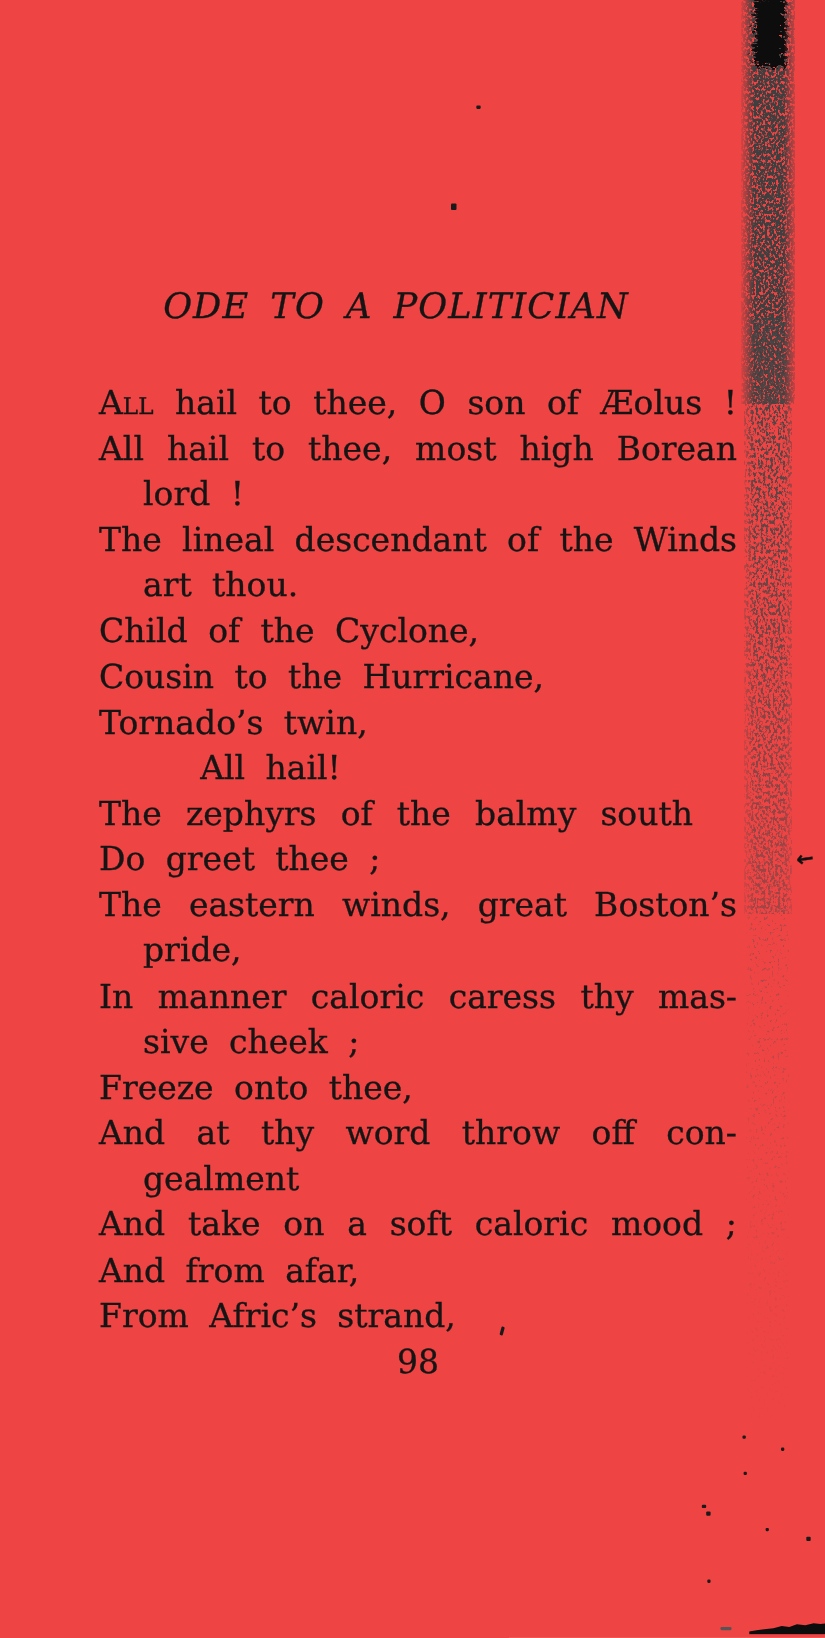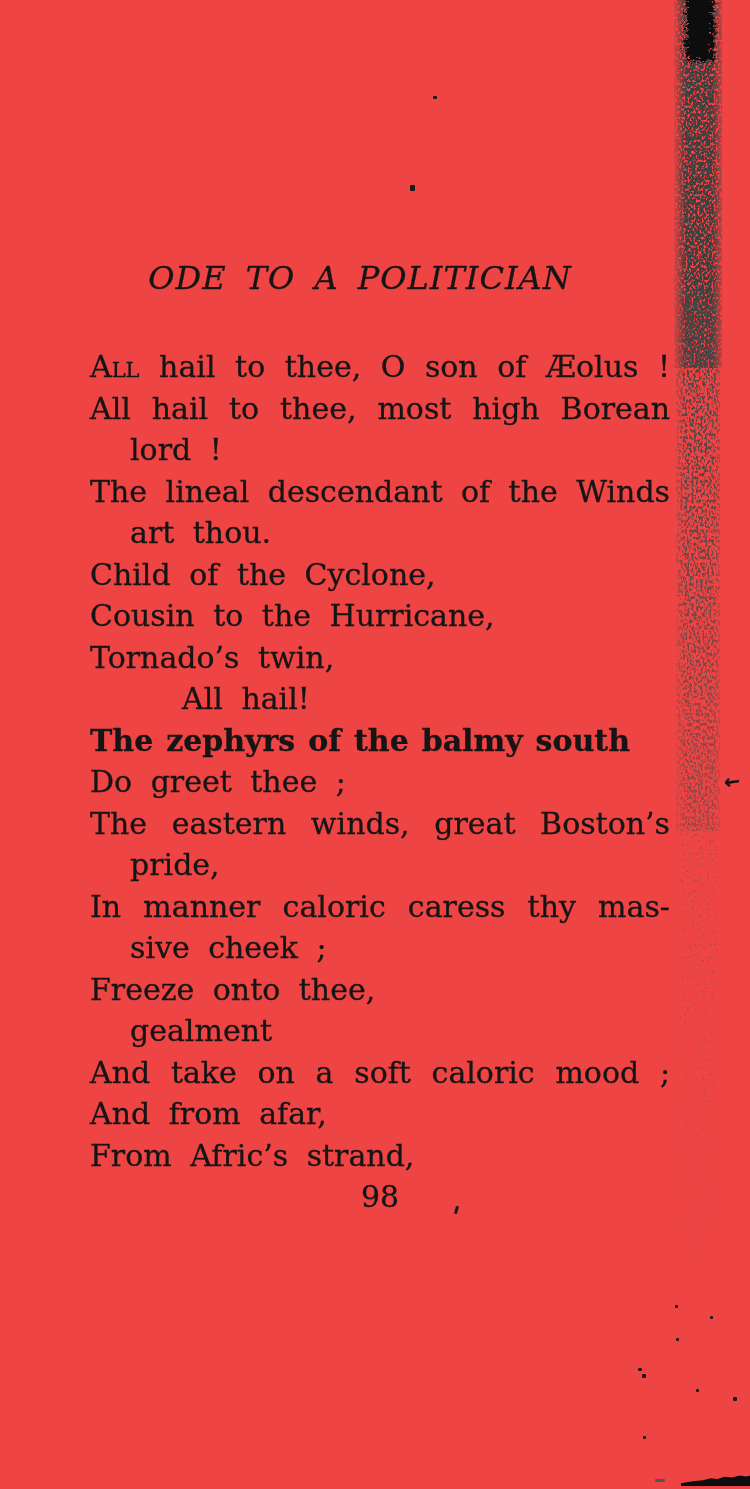--- a/index.html
+++ b/index.html
@@ -13,21 +13,21 @@
     position:absolute; top:260px; left:60px; width:600px; margin:0;
     text-align:center; font-style:italic; font-weight:normal;
     font-size:32px; line-height:36px; letter-spacing:1px; word-spacing:8px;
   }
   .poem {
     position:absolute; left:90px; top:346px; width:580px;
     font-size:30px; line-height:41.5px; word-spacing:0.30em;
   }
   .ln { margin:0; }
   .just   { text-align:justify; text-align-last:justify; word-spacing:normal; }
-  .just-s { width:540px; text-align:justify; text-align-last:justify; word-spacing:normal;font-weight:bold; }
+  .just-s { width:540px; text-align:justify; text-align-last:justify; word-spacing:normal; }
   .hang   { margin-left:40px; }
   .ind-a  { margin-left:92px; }
   .ind-b  { }
   .pagenum{ text-align:center; }
   .sc     { font-variant:small-caps; }
 
   
   .edge-fade {
     position:absolute; left:672px; top:0; width:54px; height:1330px;
     -webkit-mask-image:linear-gradient(to bottom,#000 0%,#000 22%,rgba(0,0,0,.8) 38%,rgba(0,0,0,.55) 55%,rgba(0,0,0,.32) 72%,rgba(0,0,0,.14) 86%,transparent 100%);
@@ -66,20 +66,21 @@
     <div class="ln">Cousin to the Hurricane,</div>
     <div class="ln">Tornado’s twin,</div>
     <div class="ln ind-a">All hail!</div>
     <div class="ln just-s">The zephyrs of the balmy south</div>
     <div class="ln ind-b">Do greet thee ;</div>
     <div class="ln just">The eastern winds, great Boston’s</div>
     <div class="ln hang">pride,</div>
     <div class="ln just">In manner caloric caress thy mas-</div>
     <div class="ln hang">sive cheek ;</div>
     <div class="ln ind-b">Freeze onto thee,</div>
+    <div class="ln just">And at thy word throw off con-</div>
     <div class="ln hang">gealment</div>
     <div class="ln just">And take on a soft caloric mood ;</div>
     <div class="ln">And from afar,</div>
     <div class="ln">From Afric’s strand,</div>
     <div class="ln pagenum">98</div>
   </div>
 
   <div class="edge-fade">
     <div class="edge-core">
       <svg width="54" height="1330" viewBox="0 0 54 1330">

